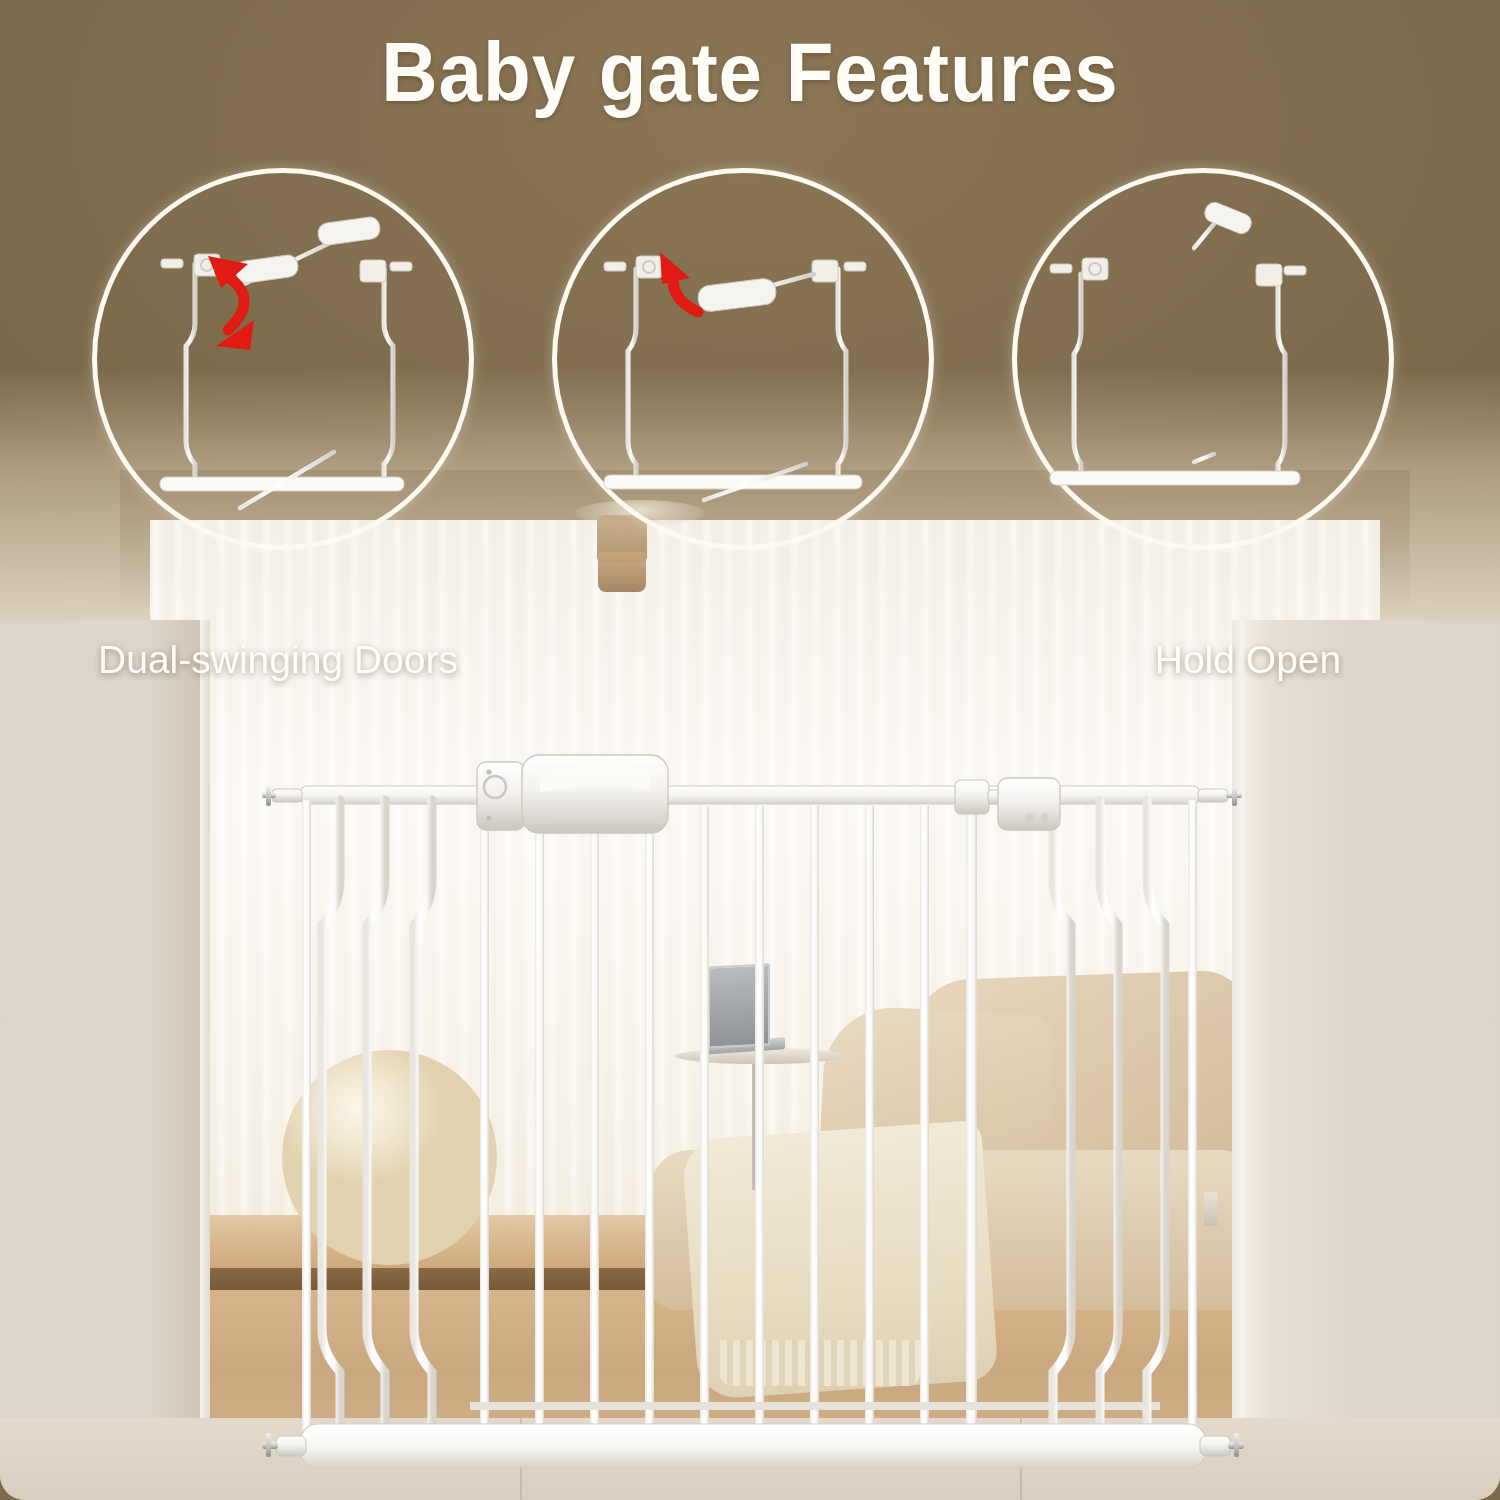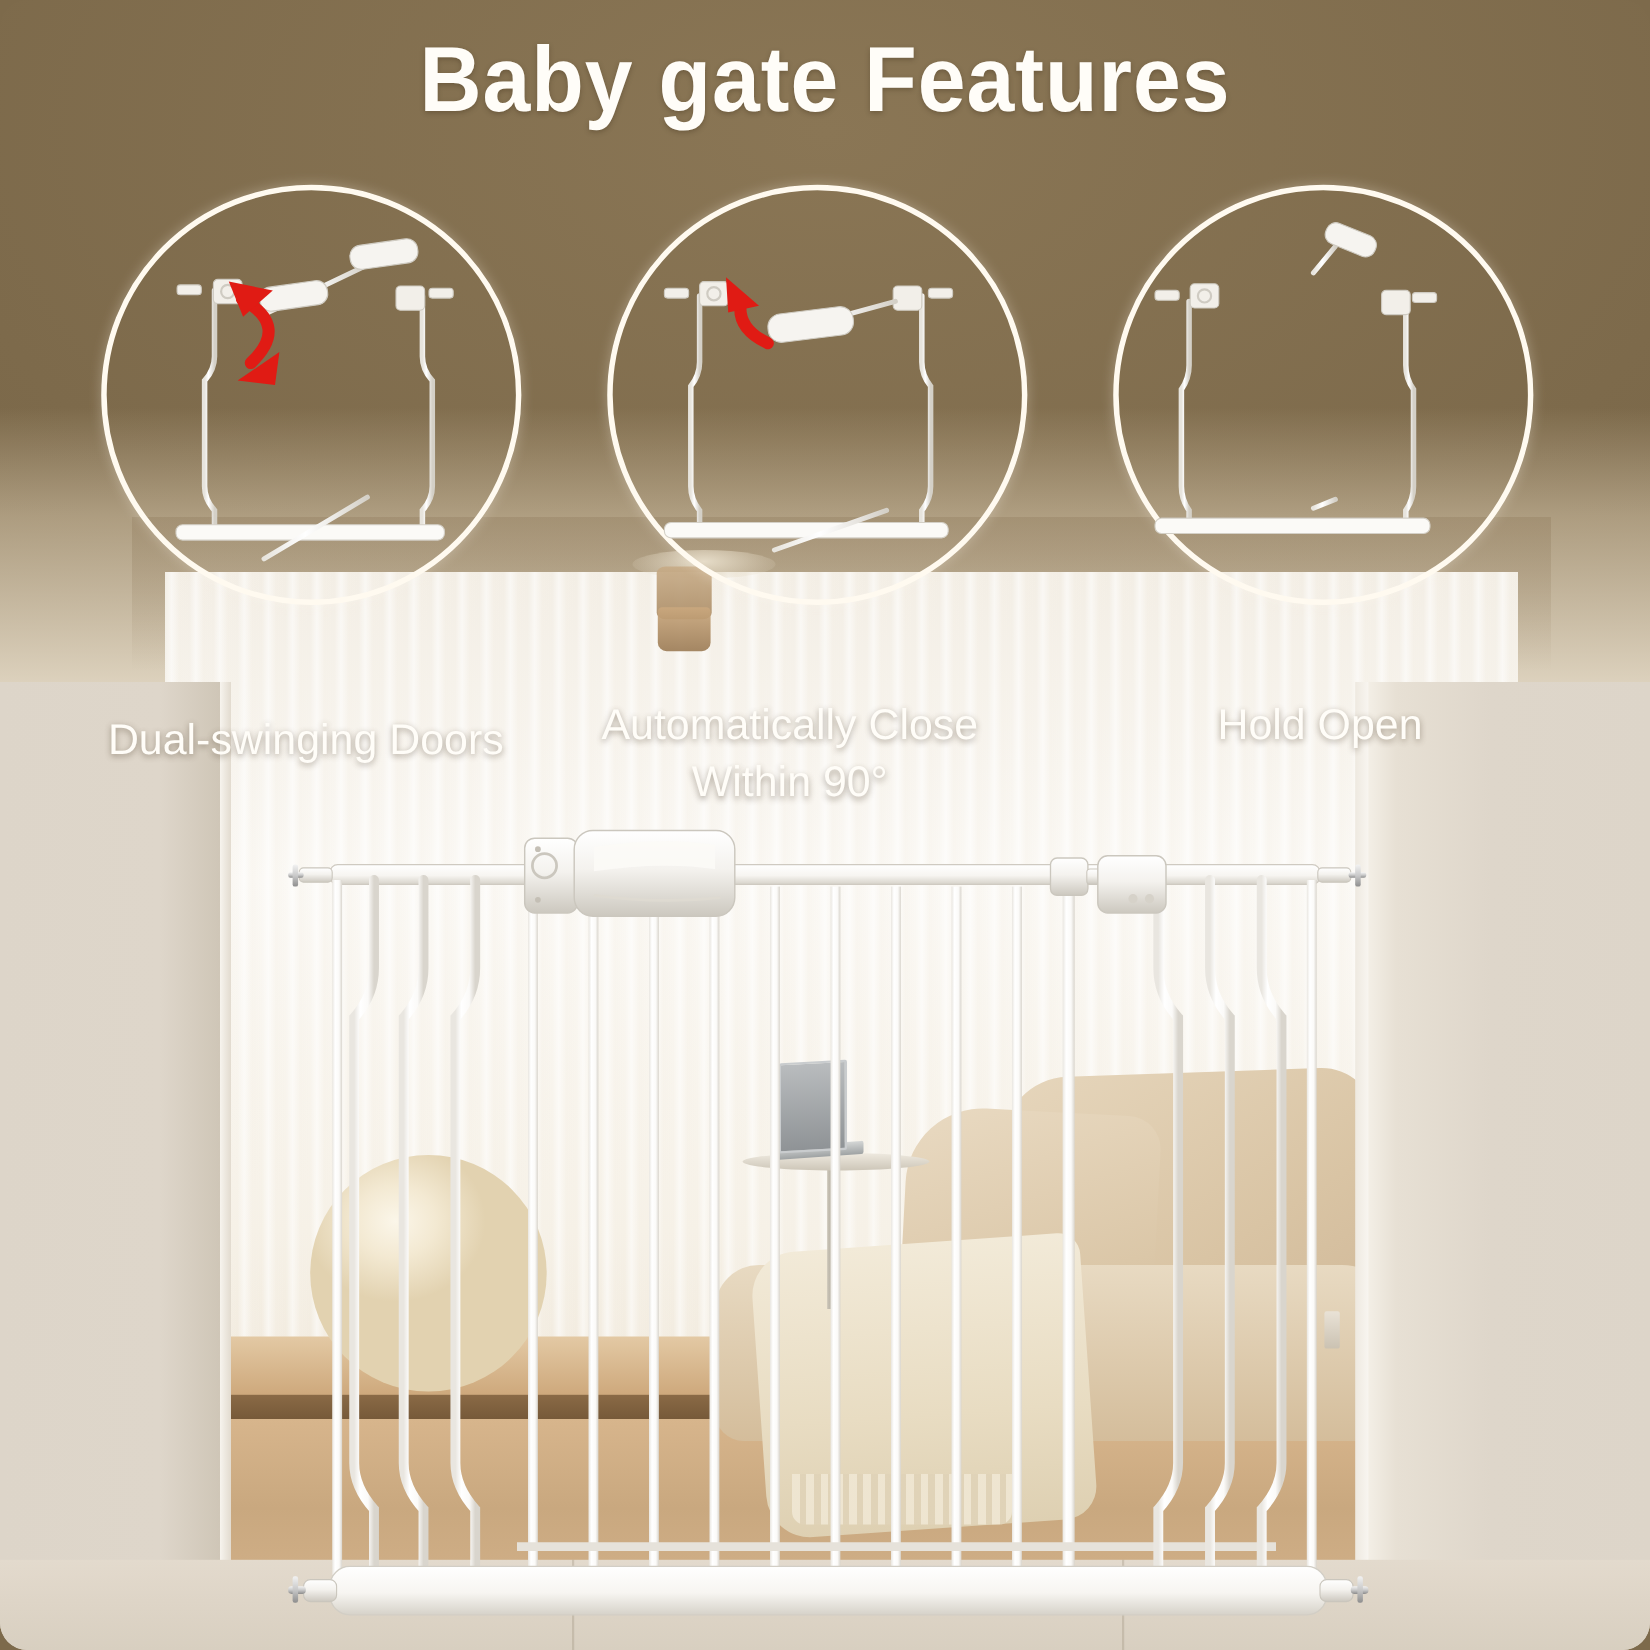--- a/index.html
+++ b/index.html
@@ -174,23 +174,23 @@
   }
   .c1{left:92px;top:168px;}
   .c2{left:552px;top:168px;}
   .c3{left:1012px;top:168px;}
 
   .cap{
     position:absolute;width:400px;text-align:center;
     font-size:39px;line-height:52px;color:#fffdf8;
     text-shadow:0 2px 6px rgba(70,55,35,.45);
   }
-  .cap1{left:78px;top:634px;margin-top:13px;}
+  .cap1{left:78px;top:634px;}
   .cap2{left:518px;top:634px;}
-  .cap3{left:1000px;top:634px;}
+  .cap3{left:1048px;top:634px;}
 
   
   .inset{position:absolute;left:0;top:0;width:380px;height:380px;}
 
   
   .gate{position:absolute;left:0;top:0;width:1500px;height:1500px;}
   svg{display:block;}
   .noclick{pointer-events:none;}
 </style>
 </head>
@@ -425,21 +425,20 @@
     </g>
     <g>
       <rect x="150" y="118" width="78" height="26" rx="12" fill="#f6f4f0" stroke="#cfcbc2" transform="rotate(-7 189 131)"></rect>
     </g>
 
     <g fill="#e01b14">
       <path d="M150,148 Q120,134 126,108" stroke="#e01b14" stroke-width="11" fill="none" stroke-linecap="round"></path>
       <polygon points="112,88 142,114 114,120"></polygon>
     </g>
   </svg>
-  <div class="cap cap2">Automatically Close Within 90°</div>
 
   <div class="circle c3"></div>
   <svg class="inset noclick" style="position:absolute;left:1008px;top:164px;" width="380" height="380" viewBox="0 0 380 380">
     <g stroke="url(#w1)" stroke-width="5" fill="none" stroke-linecap="round">
       <path d="M73,110 L73,168 Q73,180 66,190 L66,278 Q66,290 73,300 L73,316"></path>
       <path d="M86,105 L86,316"></path>
       <path d="M270,112 L270,168 Q270,180 277,190 L277,278 Q277,290 270,300 L270,316"></path>
       <path d="M258,108 L258,316"></path>
     </g>
     <g fill="#f2efe9" stroke="#cfcbc2" stroke-width="1">

